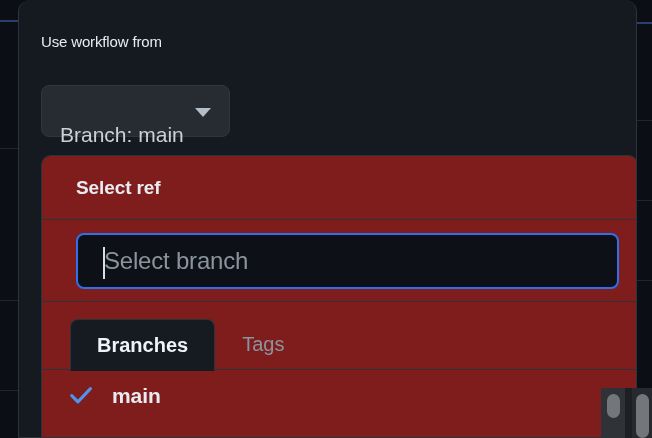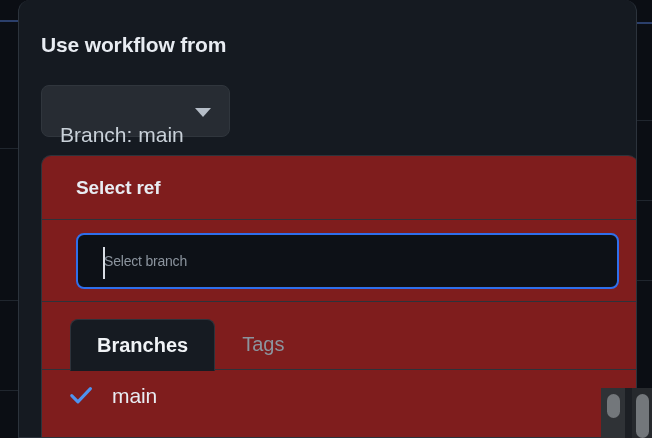--- a/index.html
+++ b/index.html
@@ -48,22 +48,22 @@
     border: 1px solid #2c333c;
     border-top: none;
     border-radius: 12px 12px 0 0;
     overflow: hidden;
   }
 
   #dialog-title {
     position: absolute;
     left: 22px;
     top: 33px;
-    font-size: 21px;
-    font-weight: bold;
+    font-size: 15px;
+    font-weight: normal;
     color: #e8ecf2;
     letter-spacing: -0.15px;
   }
 
   
   #branch-trigger {
     position: absolute;
     left: 22px;
     top: 85px;
     height: 52px;
@@ -142,21 +142,21 @@
   }
   #text-caret {
     position: absolute;
     left: 25px;
     top: 12px;
     width: 2px;
     height: 32px;
     background: #d9dee5;
   }
   #branch-search-placeholder {
-    font-size: 14px;
+    font-size: 24px;
     color: #8b949e;
     letter-spacing: -0.2px;
     user-select: none;
   }
 
   
   #tabs-row {
     height: 68px;
     display: flex;
     align-items: flex-end;
@@ -209,21 +209,21 @@
     cursor: pointer;
   }
   .check-icon {
     width: 26px;
     height: 26px;
     flex: none;
     display: block;
   }
   .branch-name {
     font-size: 21px;
-    font-weight: normal;
+    font-weight: bold;
     color: #e8ecf2;
     letter-spacing: -0.1px;
   }
 
   
   #scrollbar-cluster {
     position: absolute;
     right: 0;
     bottom: 0;
     height: 50px;

